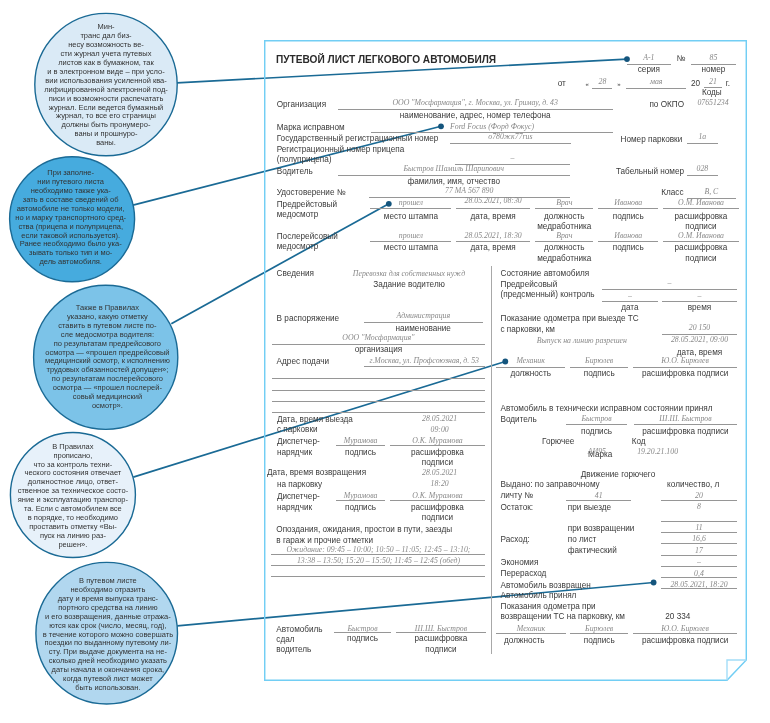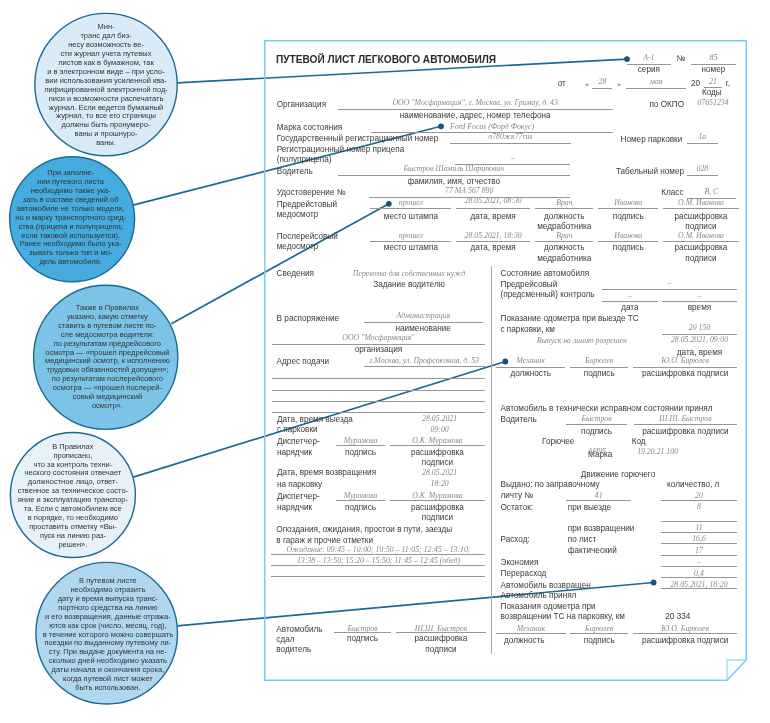--- a/index.html
+++ b/index.html
@@ -88,21 +88,21 @@
   <div class="lbl" style="left:461.7px;top:38.6px;">г.</div>
   <div class="sub" style="left:437.8px;top:48.4px;width:20px;">Коды</div>
 
   <div class="lbl" style="left:12.7px;top:59.6px;">Организация</div>
   <div class="hw" style="left:73.7px;top:58px;width:275px;">ООО "Мосфармация", г. Москва, ул. Гримау, д. 43</div>
   <div class="rule" style="left:73.7px;top:69.3px;width:275px;"></div>
   <div class="sub" style="left:73.7px;top:70.9px;width:275px;">наименование, адрес, номер телефона</div>
   <div class="lbl" style="left:385.4px;top:59.6px;">по ОКПО</div>
   <div class="hw" style="left:425px;top:58px;width:48px;">07651234</div>
 
-  <div class="lbl" style="left:12.7px;top:83.1px;">Марка состояния</div>
+  <div class="lbl" style="left:12.7px;top:83.1px;">Марка исправном</div>
   <div class="hw" style="left:107.3px;top:81.7px;width:241.4px;">Ford Focus (Форд Фокус)</div>
   <div class="rule" style="left:107.3px;top:91.5px;width:241.4px;"></div>
 
   <div class="lbl" style="left:12.7px;top:94px;">Государственный регистрационный номер</div>
   <div class="hw" style="left:185.8px;top:92.4px;width:121.2px;">о780жк77rus</div>
   <div class="rule" style="left:185.8px;top:103.2px;width:121.2px;"></div>
   <div class="lbl" style="left:356.5px;top:95.2px;">Номер парковки</div>
   <div class="hw" style="left:423px;top:92.4px;width:30.7px;">1а</div>
   <div class="rule" style="left:423px;top:103.2px;width:30.7px;"></div>
 
@@ -232,21 +232,21 @@
   <div class="lbl" style="left:12.9px;top:397.2px;">Диспетчер-</div>
   <div class="lbl" style="left:12.9px;top:407.9px;">нарядчик</div>
   <div class="hw" style="left:72px;top:396.3px;width:49.1px;">Мурамова</div>
   <div class="rule" style="left:72px;top:405.2px;width:49.1px;"></div>
   <div class="sub" style="left:72px;top:407.9px;width:49.1px;">подпись</div>
   <div class="hw" style="left:125.6px;top:396.3px;width:95.7px;">О.К. Мурамова</div>
   <div class="rule" style="left:125.6px;top:405.2px;width:95.7px;"></div>
   <div class="sub" style="left:125.6px;top:407.9px;width:95.7px;">расшифровка</div>
   <div class="sub" style="left:125.6px;top:418.2px;width:95.7px;">подписи</div>
 
-  <div class="lbl" style="left:13px;top:428.4px;">Дата, время возвращения</div>
+  <div class="lbl" style="left:3px;top:428.4px;">Дата, время возвращения</div>
   <div class="lbl" style="left:12.9px;top:439.5px;">на парковку</div>
   <div class="hw" style="left:125.6px;top:427.6px;width:100px;">28.05.2021</div>
   <div class="hw" style="left:125.6px;top:439.3px;width:100px;">18:20</div>
   <div class="lbl" style="left:12.9px;top:451.7px;">Диспетчер-</div>
   <div class="lbl" style="left:12.9px;top:462.5px;">нарядчик</div>
   <div class="hw" style="left:72px;top:450.8px;width:49.1px;">Мурамова</div>
   <div class="rule" style="left:72px;top:459.7px;width:49.1px;"></div>
   <div class="sub" style="left:72px;top:462.5px;width:49.1px;">подпись</div>
   <div class="hw" style="left:125.6px;top:450.8px;width:95.7px;">О.К. Мурамова</div>
   <div class="rule" style="left:125.6px;top:459.7px;width:95.7px;"></div>

